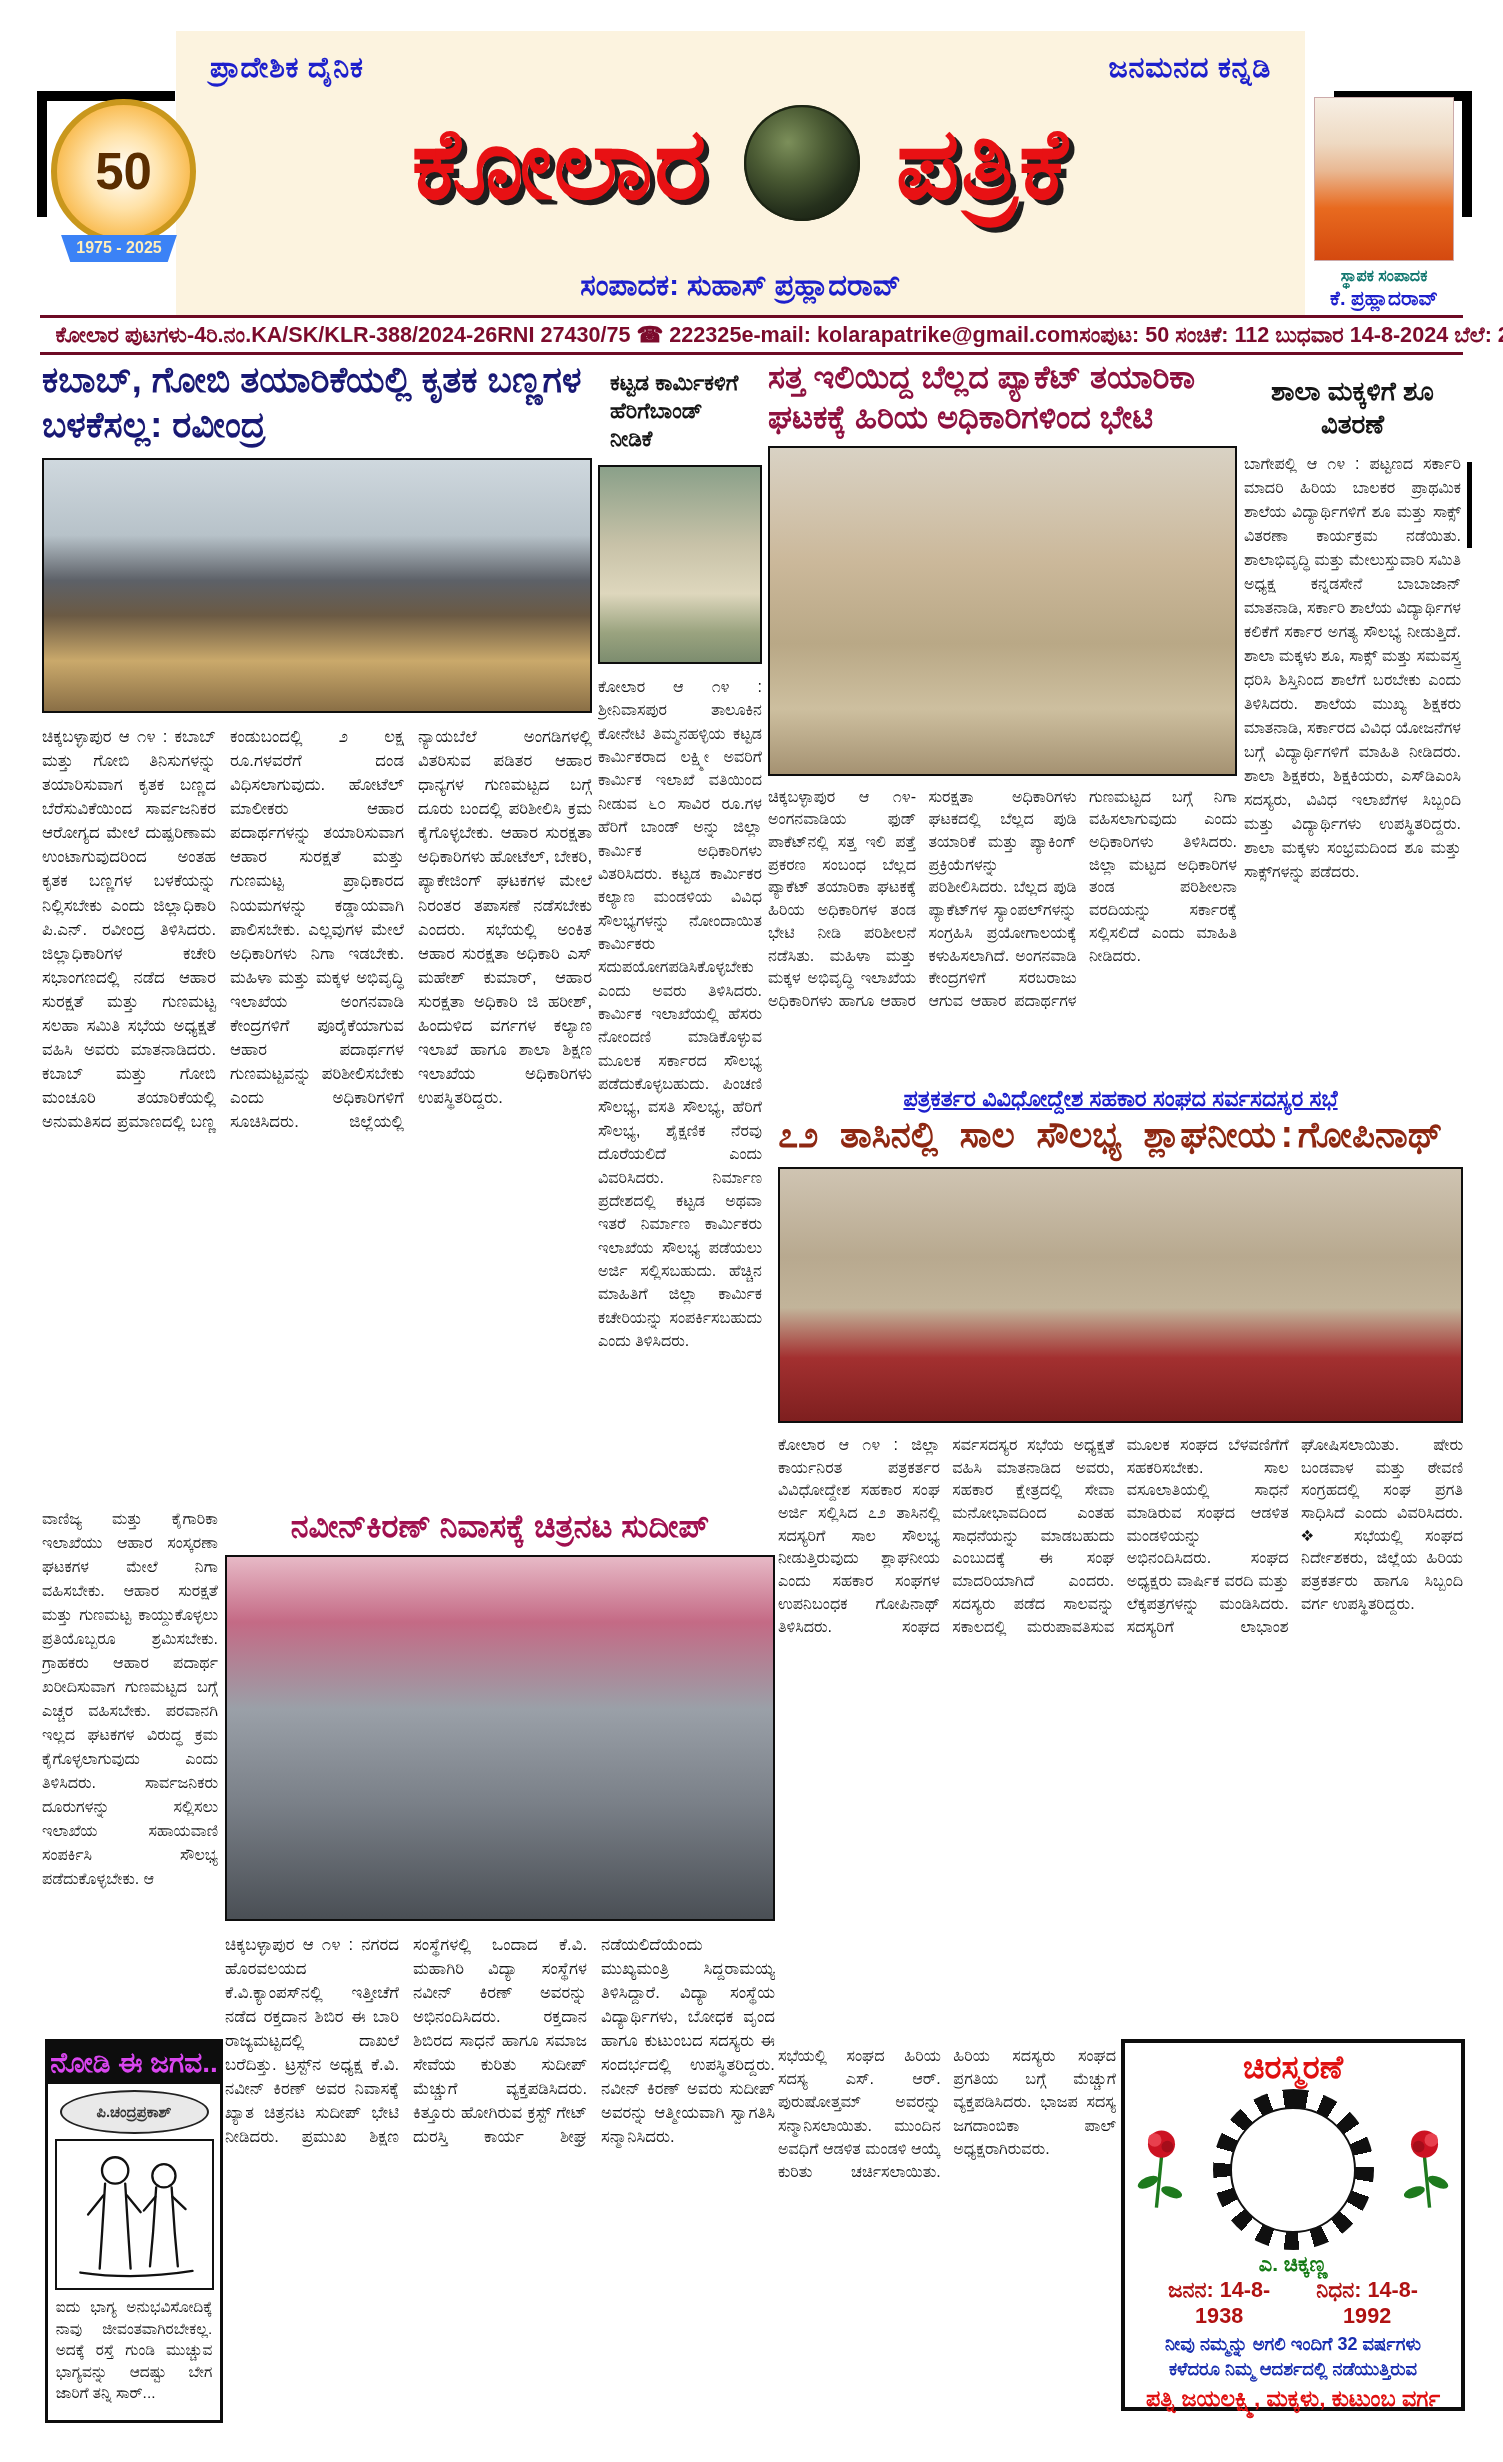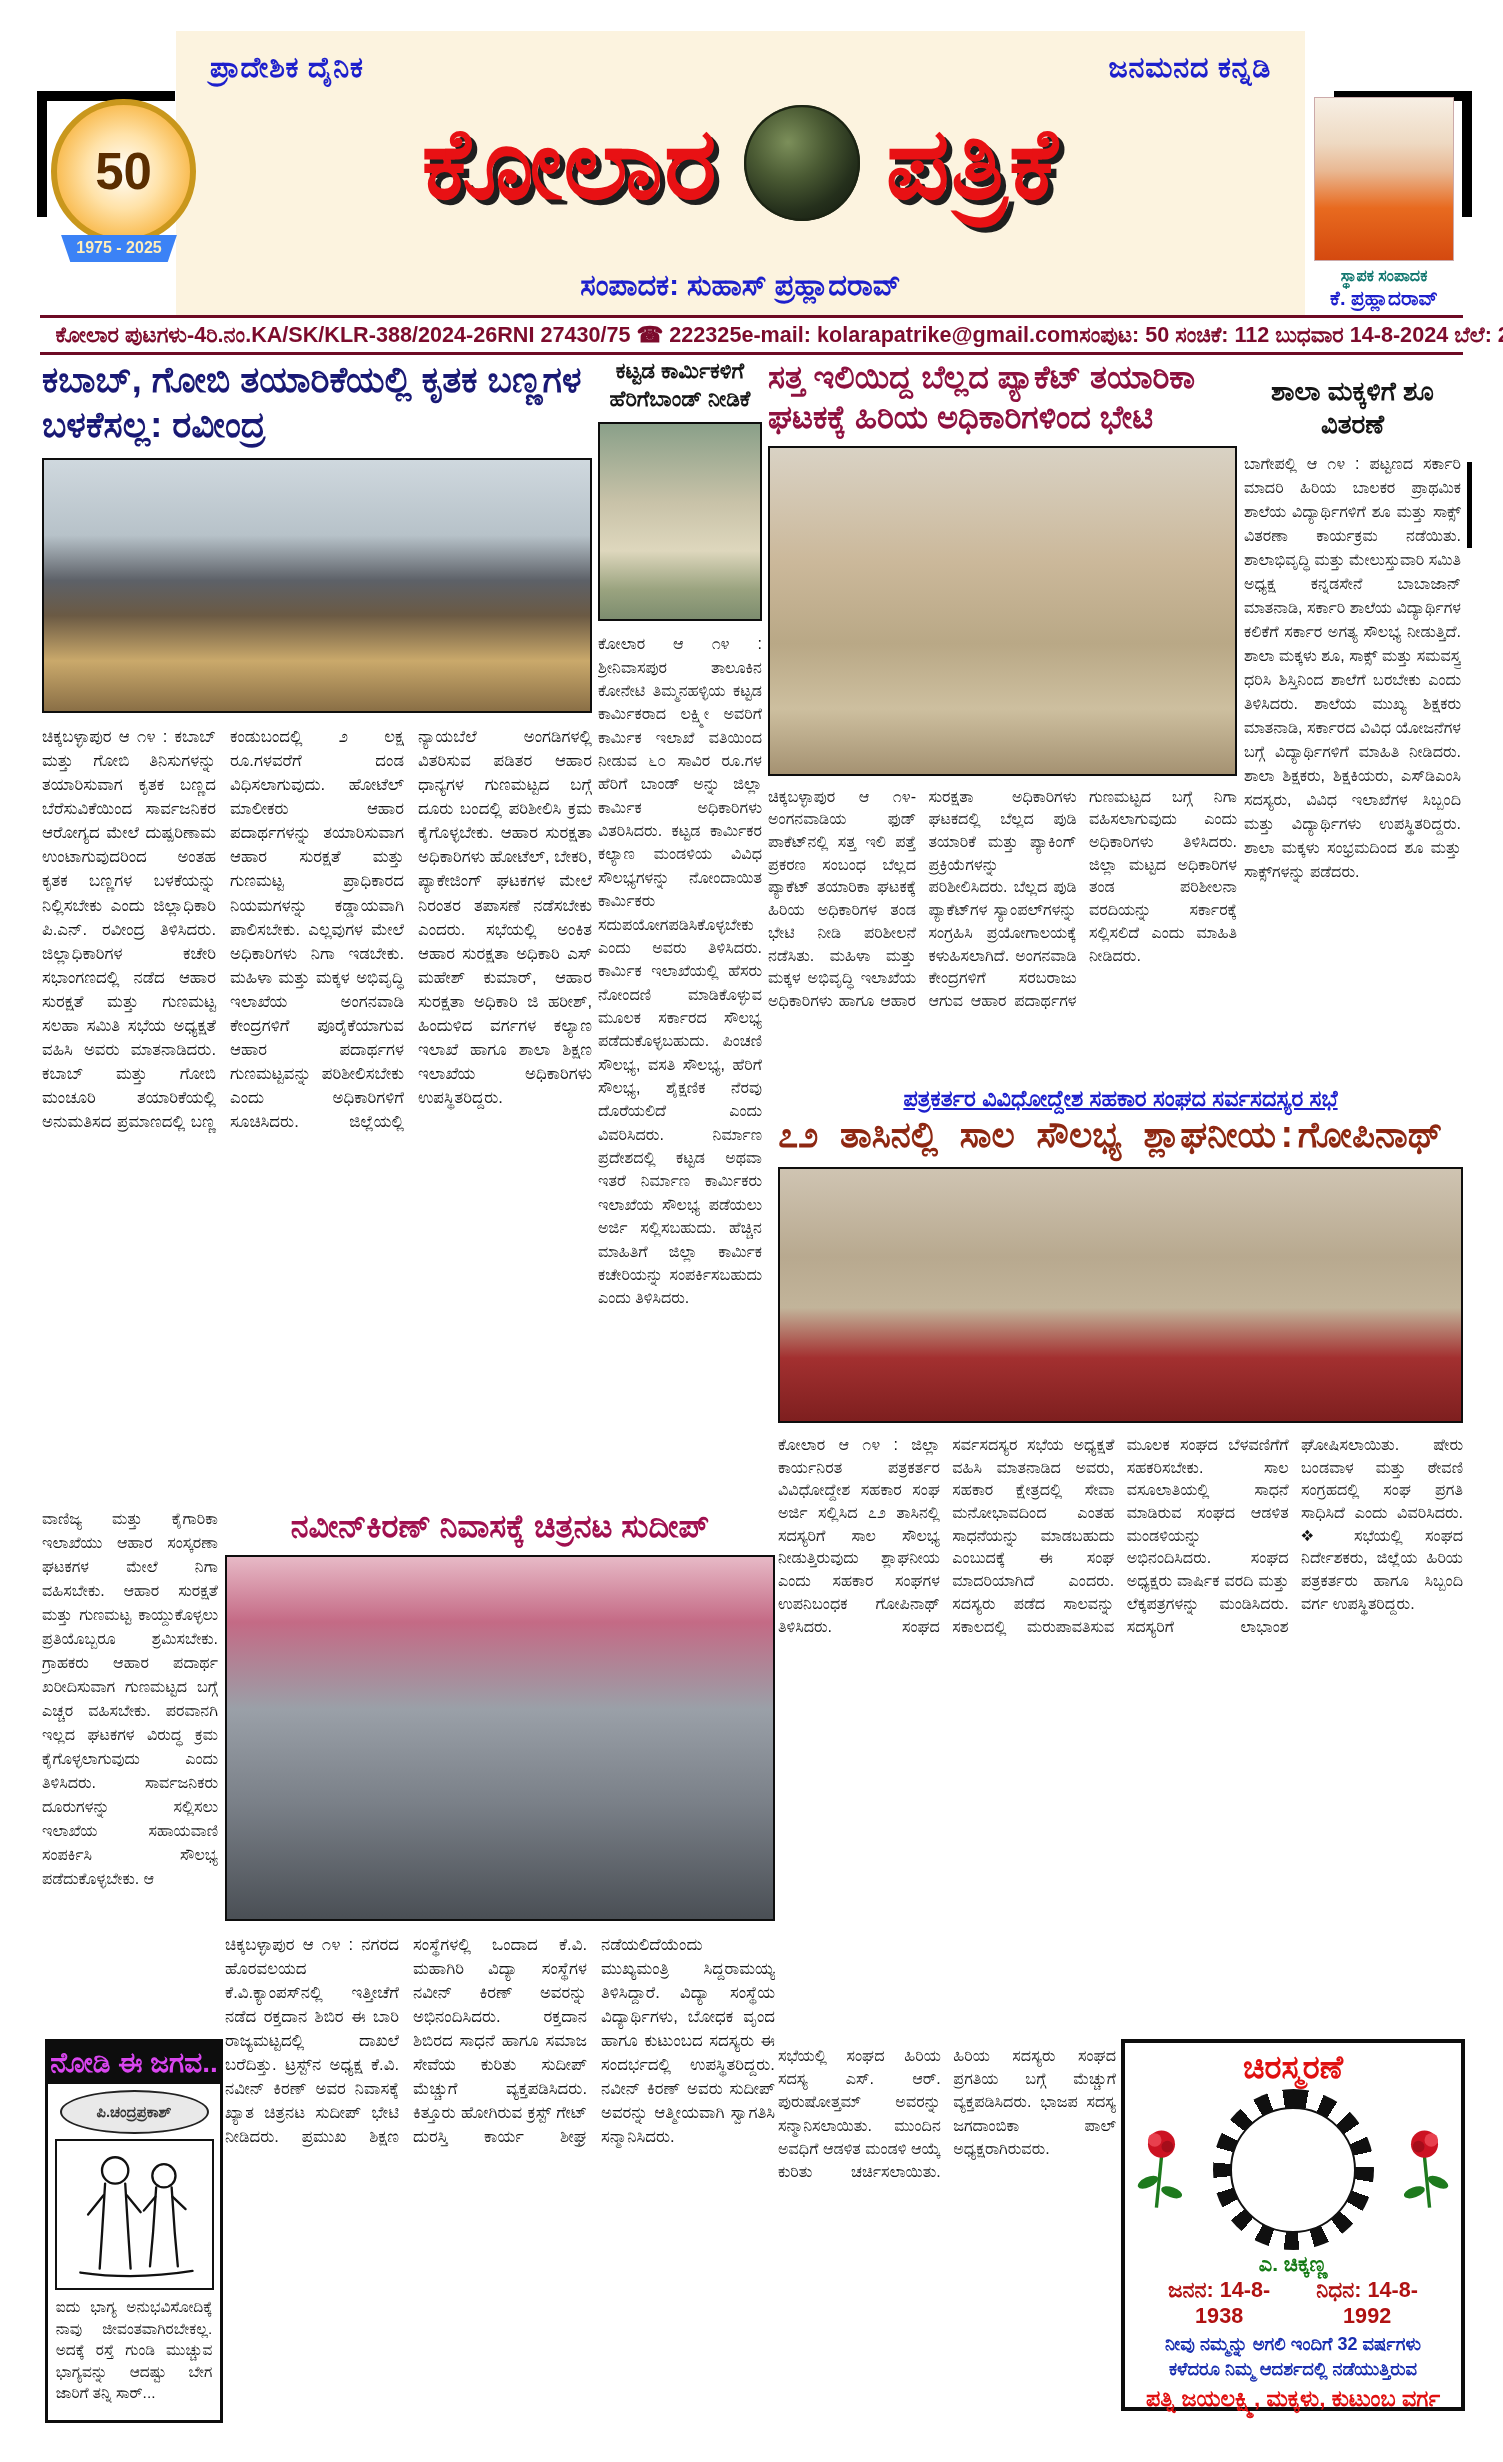--- a/index.html
+++ b/index.html
@@ -11,21 +11,21 @@
   
   .mark{position:absolute;background:transparent;}
   .mark-tl{left:37px;top:91px;width:128px;height:116px;border-top:10.8px solid #000;border-left:10.8px solid #000;}
   .mark-tr{right:32px;top:91px;width:128px;height:116px;border-top:10.8px solid #000;border-right:10.8px solid #000;}
   .mark-right-bar{position:absolute;right:32px;top:462px;width:5.4px;height:86px;background:#000;}
   
   .masthead{position:absolute;left:176px;top:31px;width:1129px;height:284px;background:#fcf3df;}
   .tagline{position:absolute;top:20px;font-size:28.6px;font-weight:bold;color:#1d1fcc;letter-spacing:0.8px;}
   .tagline.left{left:34px;}
   .tagline.right{right:34px;}
-  .title-row{position:absolute;top:74px;left:0;right:0;display:flex;align-items:center;justify-content:center;gap:26px;}
+  .title-row{position:absolute;top:74px;left:0;right:0;display:flex;align-items:center;justify-content:center;gap:36px;}
   .np-title{font-size:99px;font-weight:800;color:#e81114;text-shadow:5.4px 5.4px 0 #1f1f1f;letter-spacing:1.5px;line-height:1;}
   .emblem{width:116px;height:116px;border-radius:50%;
      background:radial-gradient(circle at 38% 32%, #7c8f5a 0%, #4a5a33 35%, #25301c 65%, #0e130b 100%);
      box-shadow:0 0 0 2.3px #1c2414 inset;}
   .editor-line{position:absolute;bottom:12.4px;left:0;right:0;text-align:center;font-size:29px;font-weight:bold;color:#1d1fcc;}
   
   .logo{position:absolute;left:51px;top:99px;width:136px;text-align:center;}
   .logo .disc{width:133px;height:133px;border-radius:50%;margin:0 auto;
      border:6.2px solid #c9971c;background:radial-gradient(circle,#ffffff 0%,#ffe2a8 40%,#f49b07 100%);
      display:flex;align-items:center;justify-content:center;}
@@ -54,21 +54,21 @@
   .h-brick{color:#8e2812;font-weight:800;}
   .h-magenta{color:#a01050;font-weight:800;}
   
   .a-kabab{left:42px;top:357px;width:550px;height:1147px;}
   .a-kabab h2{margin:0;font-size:36px;line-height:1.25;}
   .a-kabab .photo{margin-top:10.8px;width:550px;height:255px;
      background:linear-gradient(180deg,#cfd8de 0%,#b7c2c9 30%,#5d6168 48%,#6b5a44 62%,#caa96b 80%,#8a6f46 100%);}
   .a-kabab .body{margin-top:12.4px;column-count:3;column-gap:14px;font-size:16.6px;line-height:1.45;height:747px;}
   
   .a-herige{left:598px;top:357px;width:164px;height:1147px;}
-  .a-herige h3{margin:0;font-size:21.6px;line-height:1.3;text-align:center;}
+  .a-herige h3{margin:12px;font-size:21.6px;line-height:1.3;text-align:left;}
   .a-herige .photo{margin-top:9.3px;width:164px;height:199px;
      background:linear-gradient(180deg,#8aa089 0%,#c8c2a8 40%,#ded7bd 65%,#9aa37f 85%,#7d8d6f 100%);}
   .a-herige .body{margin-top:10.8px;font-size:16px;line-height:1.46;height:841px;}
   
   .a-bella{left:768px;top:357px;width:469px;height:716px;}
   .a-bella h2{margin:0;font-size:32px;line-height:1.25;}
   .a-bella .photo{margin-top:9.3px;width:469px;height:330px;
      background:linear-gradient(180deg,#d9d2c4 0%,#cbb89a 35%,#b9a886 60%,#cdbf9f 80%,#a59272 100%);}
   .a-bella .body{margin-top:9.3px;column-count:3;column-gap:12.4px;font-size:16px;line-height:1.42;height:284px;}
   

